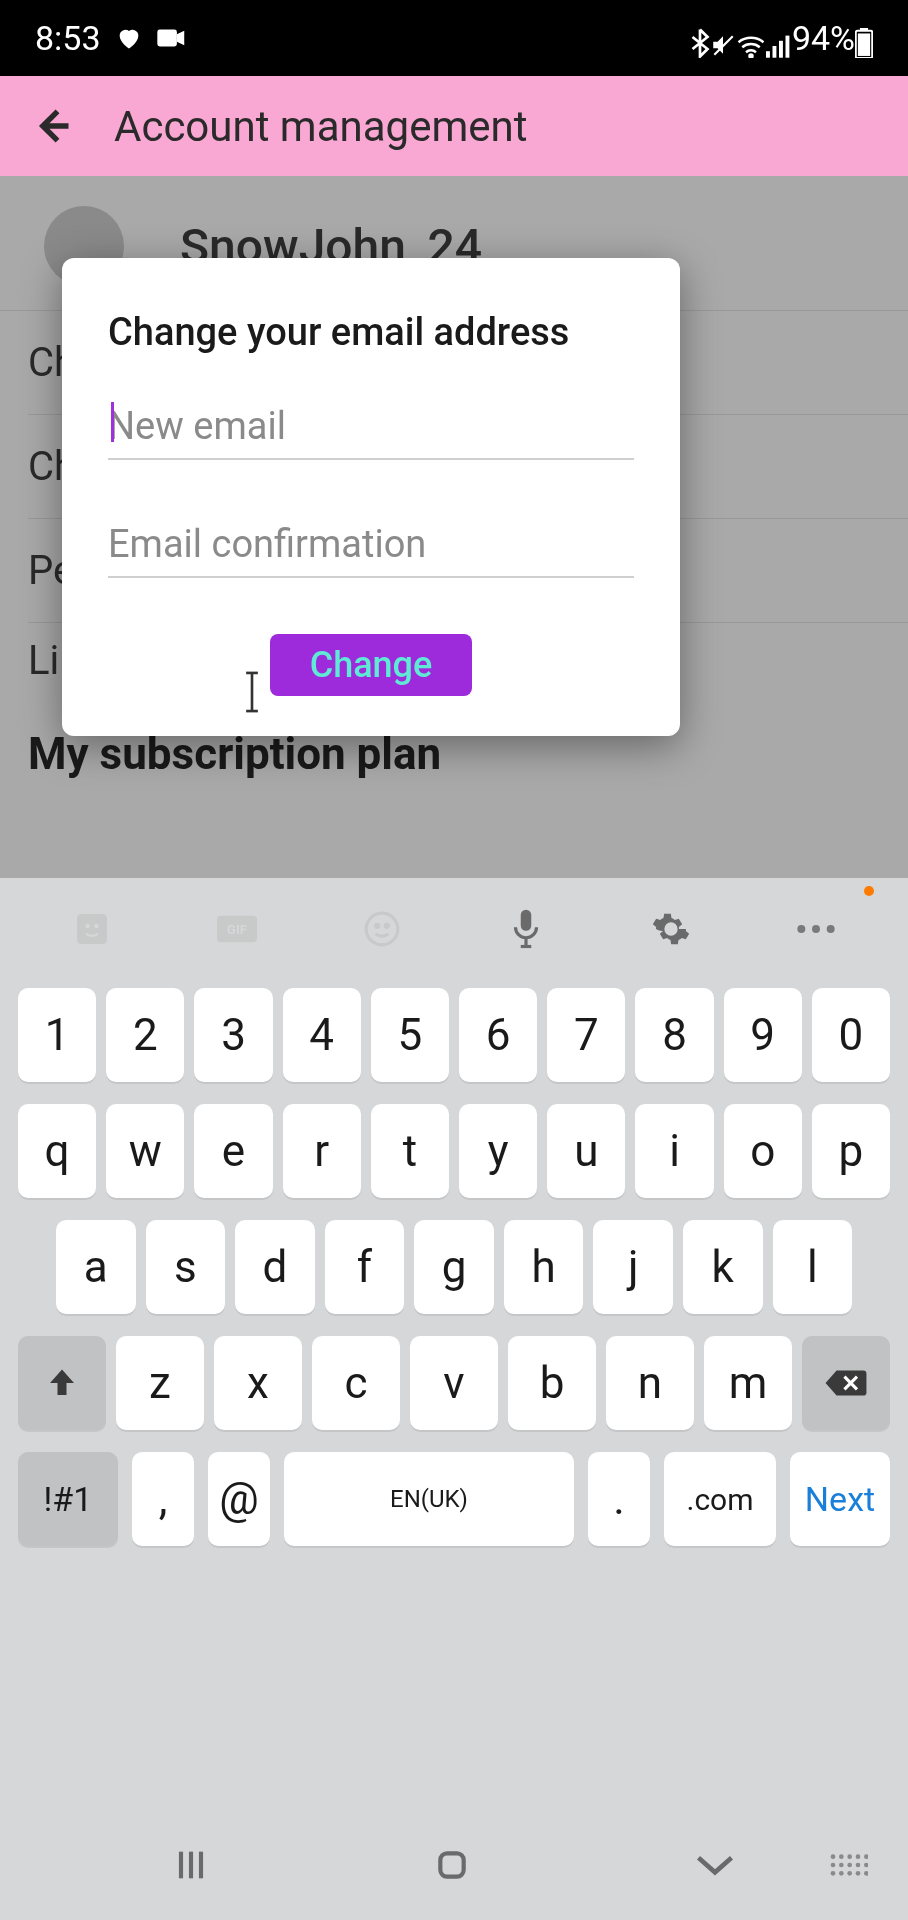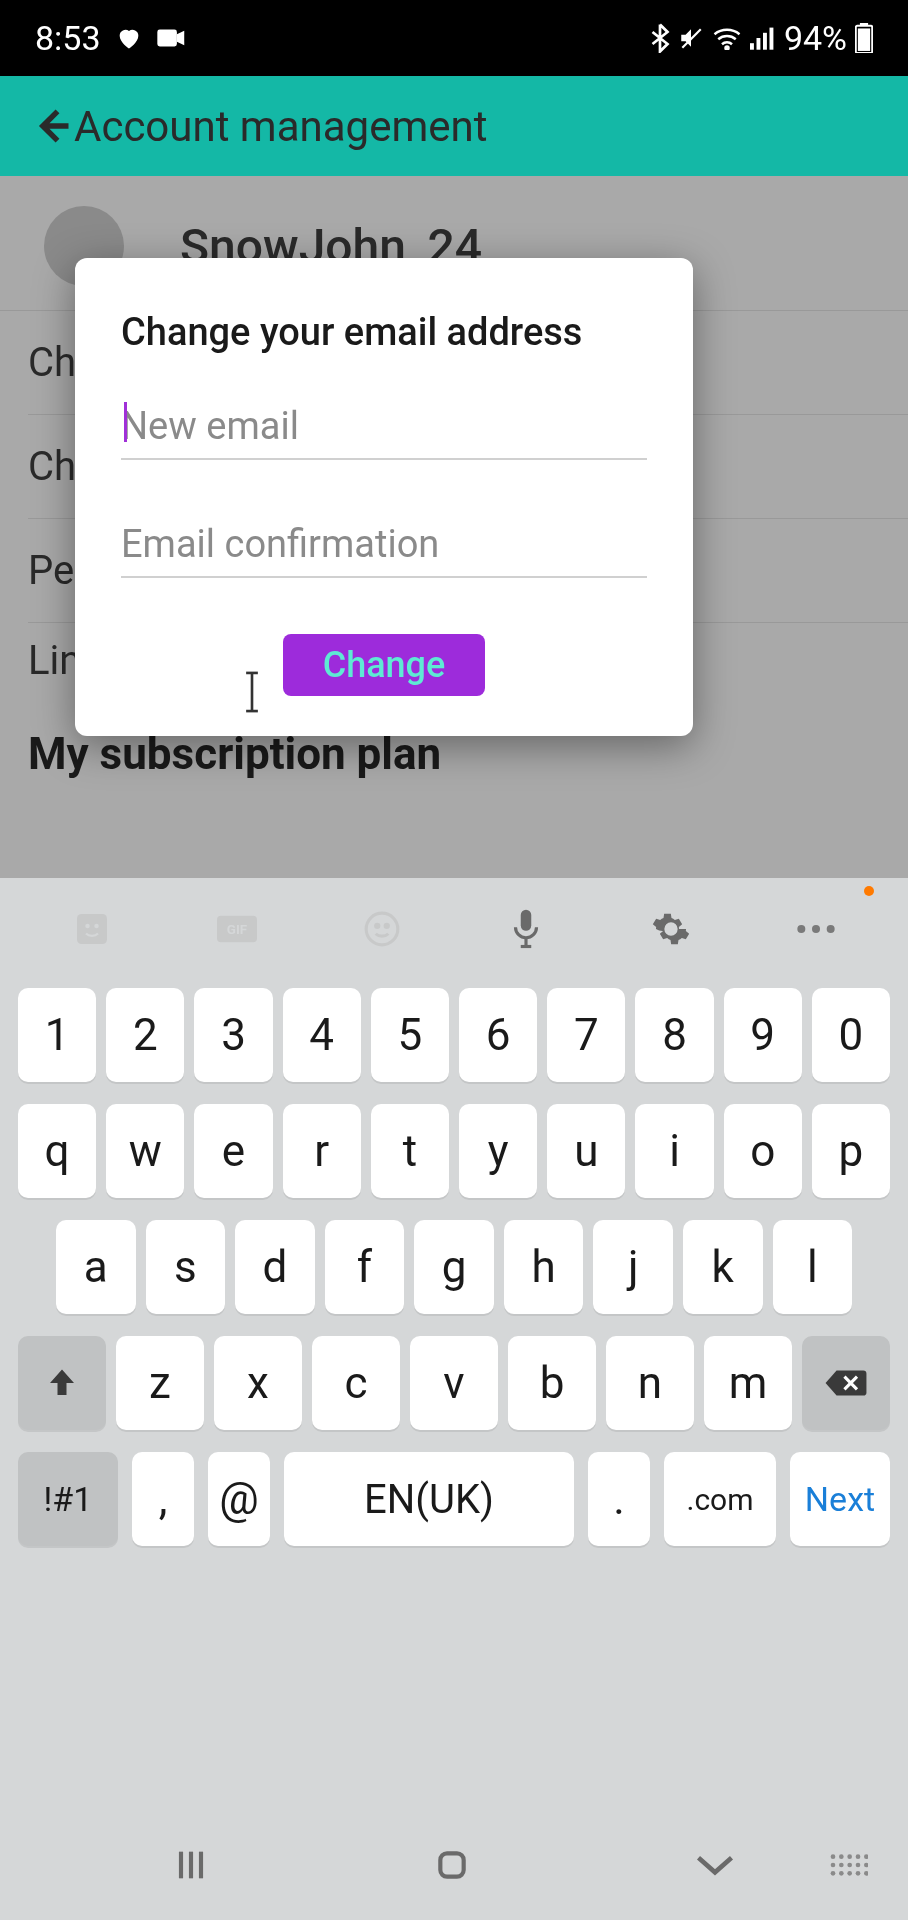--- a/index.html
+++ b/index.html
@@ -1,35 +1,35 @@
 <!DOCTYPE html>
 <html><head>
   <meta charset="utf-8">
   <style>
     * { margin: 0; padding: 0; box-sizing: border-box; font-family: -apple-system, BlinkMacSystemFont, 'Segoe UI', Roboto, sans-serif; }
     body { width: 908px; height: 1920px; background: #000; overflow: hidden; position: relative; }
 
     
     .status-bar { height: 76px; background: #000; color: #fff; display: flex; align-items: center; justify-content: space-between; padding: 10px 35px; font-size: 34px; }
     .status-left { display: flex; align-items: center; gap: 14px; }
-    .status-right { display: flex; align-items: center; gap: 8px; }
+    .status-right { display: flex; align-items: flex-end; }
 
     
     .app-bg { position: absolute; top: 76px; left: 0; right: 0; bottom: 0; background: #a9a9a9; }
-    .app-header { height: 100px; background: #14b8a6; display: flex; align-items: center; padding: 0 30px; color: #2a2a2a; font-size: 42px; }
+    .app-header { height: 100px; background: #f9a8d4; display: flex; align-items: center; gap: 40px; padding: 0 30px; color: #2a2a2a; font-size: 42px; }
     .back-arrow { font-size: 48px; font-weight: bold; }
     .profile-row { display: flex; align-items: center; gap: 56px; padding: 30px 28px 24px 16px; color: #2a2a2a; font-size: 48px; font-weight: 500; }
     .avatar-circle { width: 80px; height: 80px; border-radius: 50%; background: #8a8a8a; margin-left: 28px; }
     .settings-list { padding-left: 28px; }
     .setting-item { height: 104px; display: flex; align-items: center; color: #2a2a2a; font-size: 40px; border-bottom: 1px solid #999; padding-right: 26px; }
     .section-header { padding: 20px 28px; color: #1a1a1a; font-size: 44px; font-weight: 700; }
     .divider { height: 1px; background: #999; margin-left: 0; }
 
     
-    .dialog { position: absolute; top: 258px; left: 75px; width: 618px; background: #fff; border-radius: 12px; padding: 52px 46px 40px 46px; box-shadow: 0 10px 40px rgba(0,0,0,0.4); }
+    .dialog { position: absolute; top: 258px; left: 62px; width: 618px; background: #fff; border-radius: 12px; padding: 52px 46px 40px 46px; box-shadow: 0 10px 40px rgba(0,0,0,0.4); }
     .dialog-title { font-size: 38px; color: #1a1a1a; font-weight: 500; margin-bottom: 44px; }
     .dialog-input-wrap { margin-bottom: 56px; border-bottom: 2px solid #d0d0d0; padding-bottom: 4px; position: relative; }
     .dialog-input { width: 100%; border: none; outline: none; font-size: 38px; color: #333; background: transparent; padding: 6px 0; }
     .dialog-input::placeholder { color: #8a8a8a; }
     .dialog-input-wrap.focused { }
     .cursor-caret { position: absolute; left: 3px; top: 4px; width: 3px; height: 40px; background: #a030d8; }
     .dialog-buttons { display: flex; justify-content: center; gap: 100px; margin-top: 10px; align-items: center; }
     .btn-cancel { background: #ebebeb; color: #2a2a2a; border: none; border-radius: 8px; padding: 22px 36px; font-size: 36px; }
     .btn-change { background: #9d2bdb; color: #5eead4; border: none; border-radius: 8px; padding: 10px 40px; font-size: 36px; font-weight: 500; }
 
@@ -45,21 +45,21 @@
     .kb-rows { flex: 1; padding: 8px 18px 0 18px; }
     .kb-row { display: flex; gap: 10px; margin-bottom: 22px; }
     .kb-row.center { padding: 0 38px; }
     .key { background: #fff; border-radius: 10px; flex: 1; height: 94px; display: flex; align-items: center; justify-content: center; font-size: 44px; color: #1a1a1a; box-shadow: 0 2px 0 rgba(0,0,0,0.08); }
     .key.dark { background: #c0c2c3; }
     .key.shift { max-width: 94px; background: #c0c2c3; }
     .key.backspace { max-width: 94px; background: #c0c2c3; }
     .key.sym { max-width: 100px; background: #c0c2c3; font-size: 34px; }
     .key.comma { max-width: 62px; }
     .key.at { max-width: 62px; }
-    .key.space { flex: 2.2; font-size: 40px; }
+    .key.space { flex: 2.2; font-size: 24px; }
     .key.dot { max-width: 62px; }
     .key.dotcom { max-width: 112px; font-size: 30px; }
     .key.next { max-width: 100px; background: #ffffff; color: #1a7fd8; font-size: 34px; }
 
     .kb-row.bottom { gap: 14px; }
 
     .nav-bar { height: 110px; display: flex; align-items: center; justify-content: space-around; padding: 0 60px; }
     .nav-icon { color: #5a5a5a; font-size: 42px; }
 
     .backspace-svg { width: 44px; height: 32px; }

